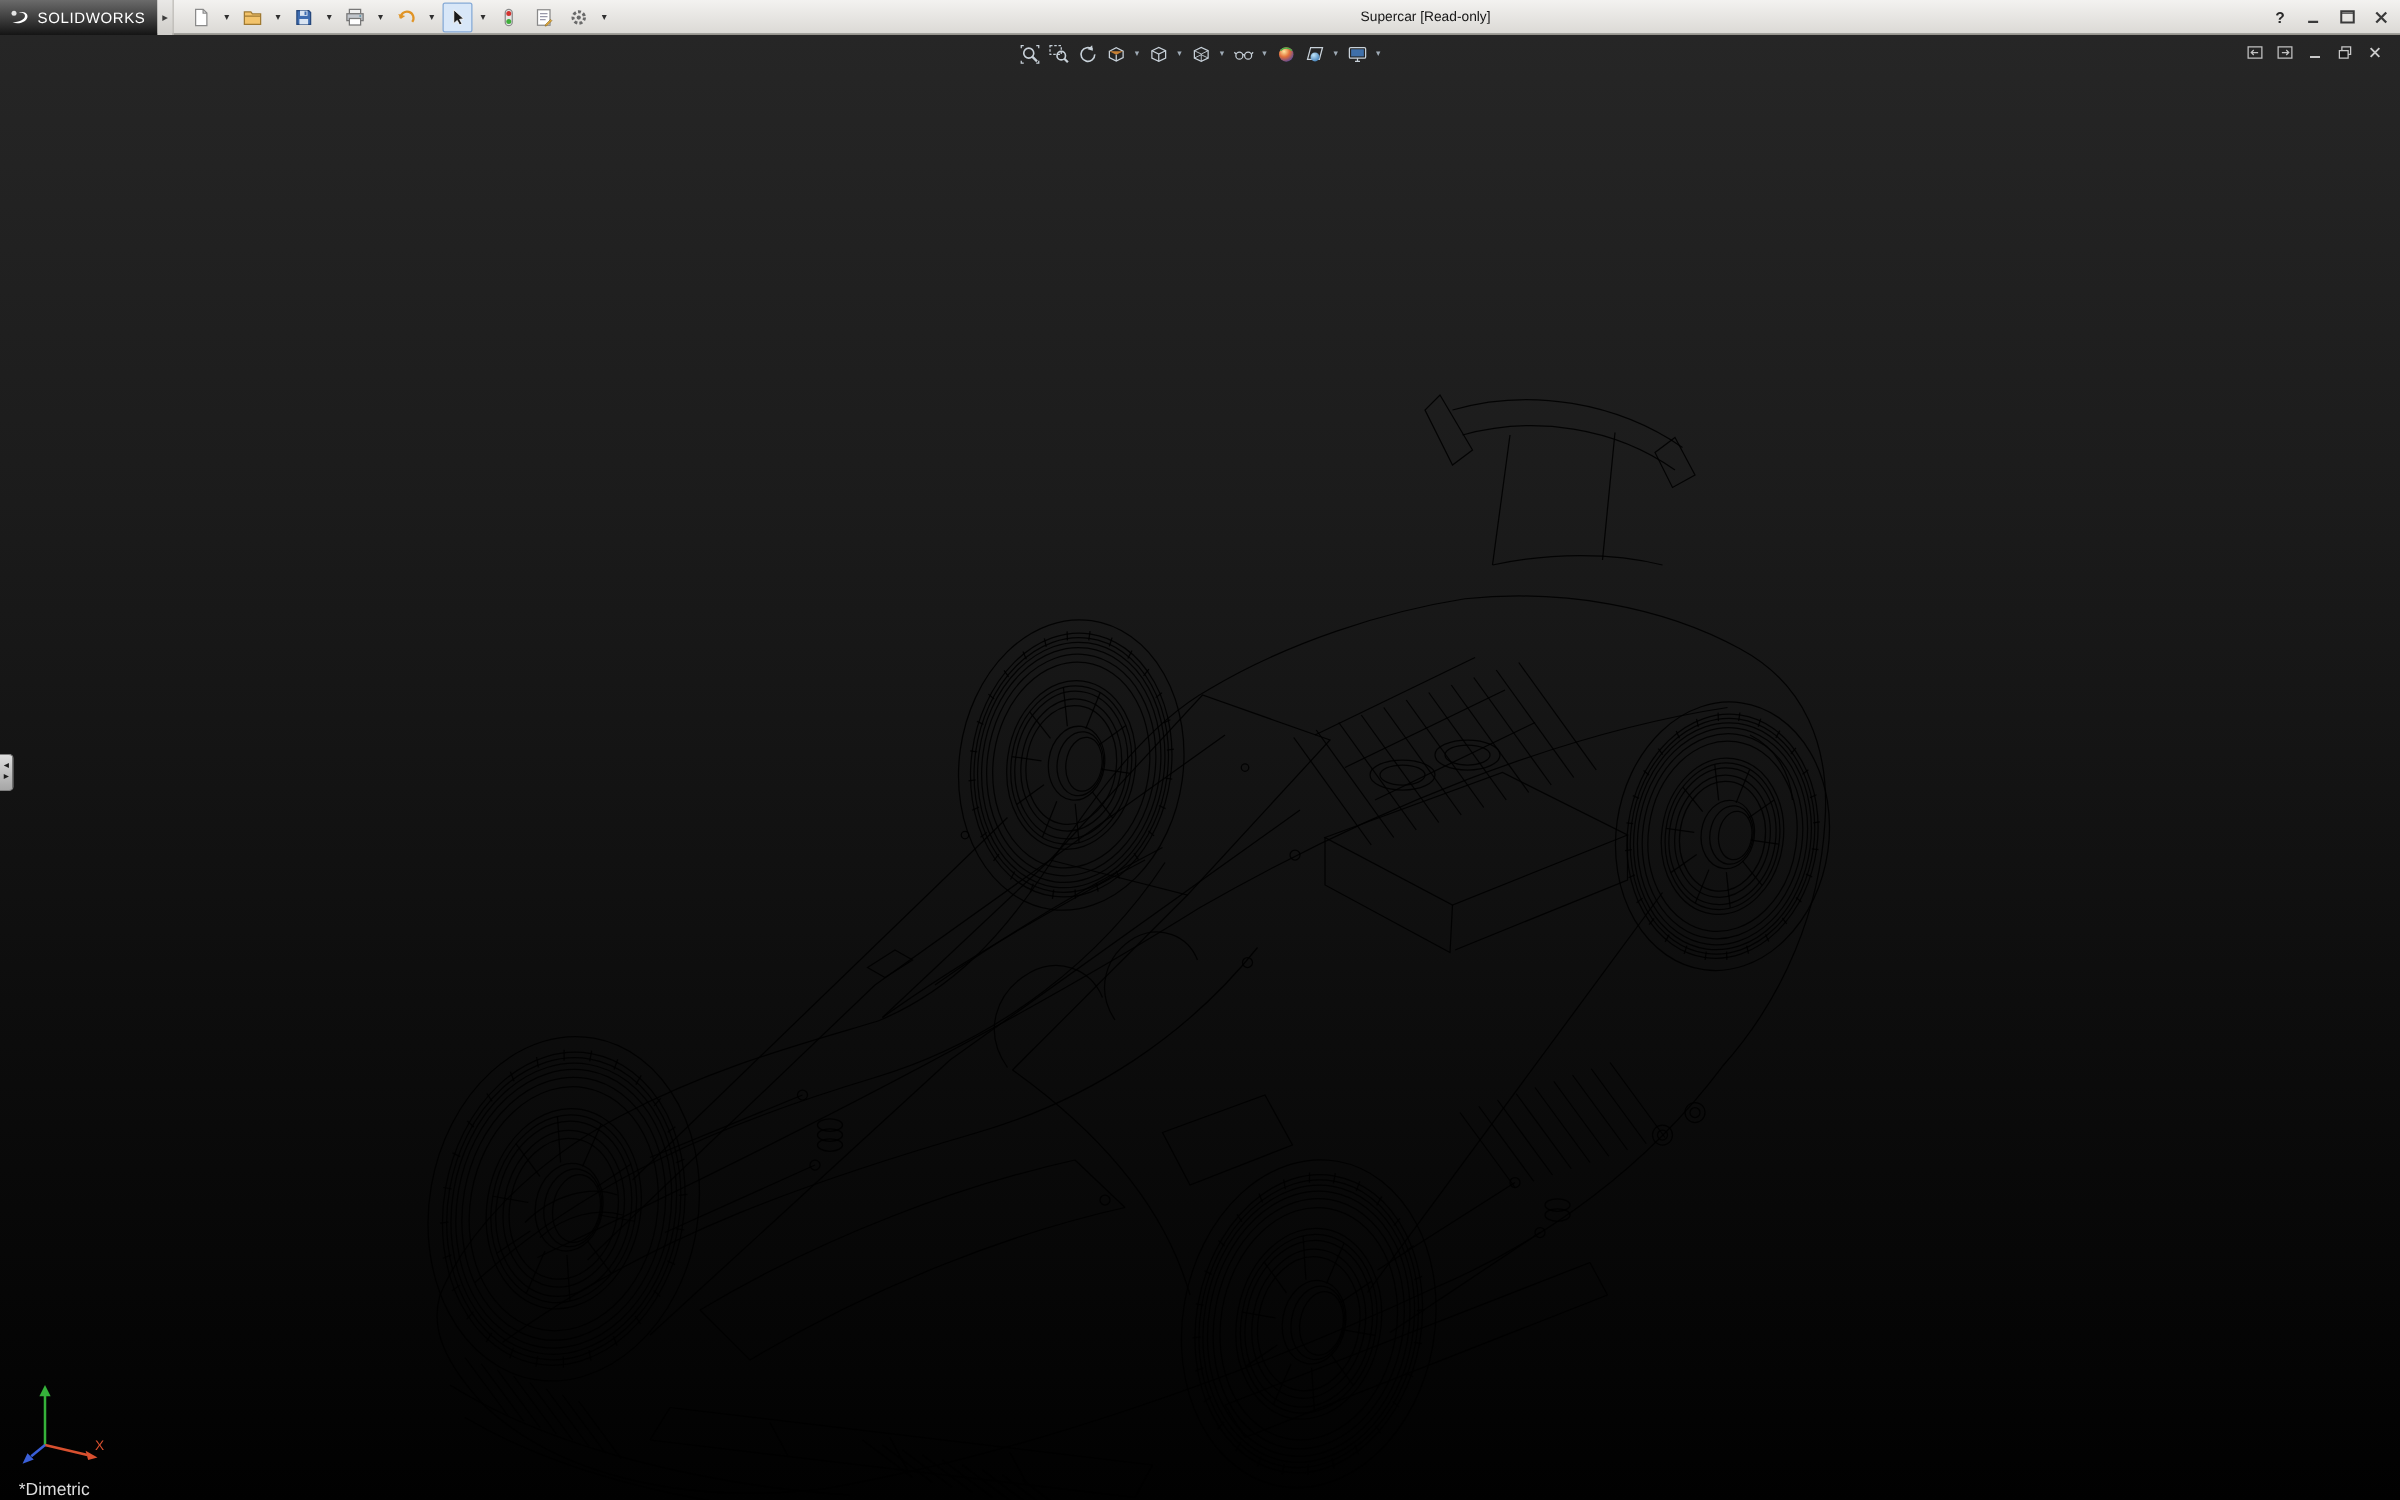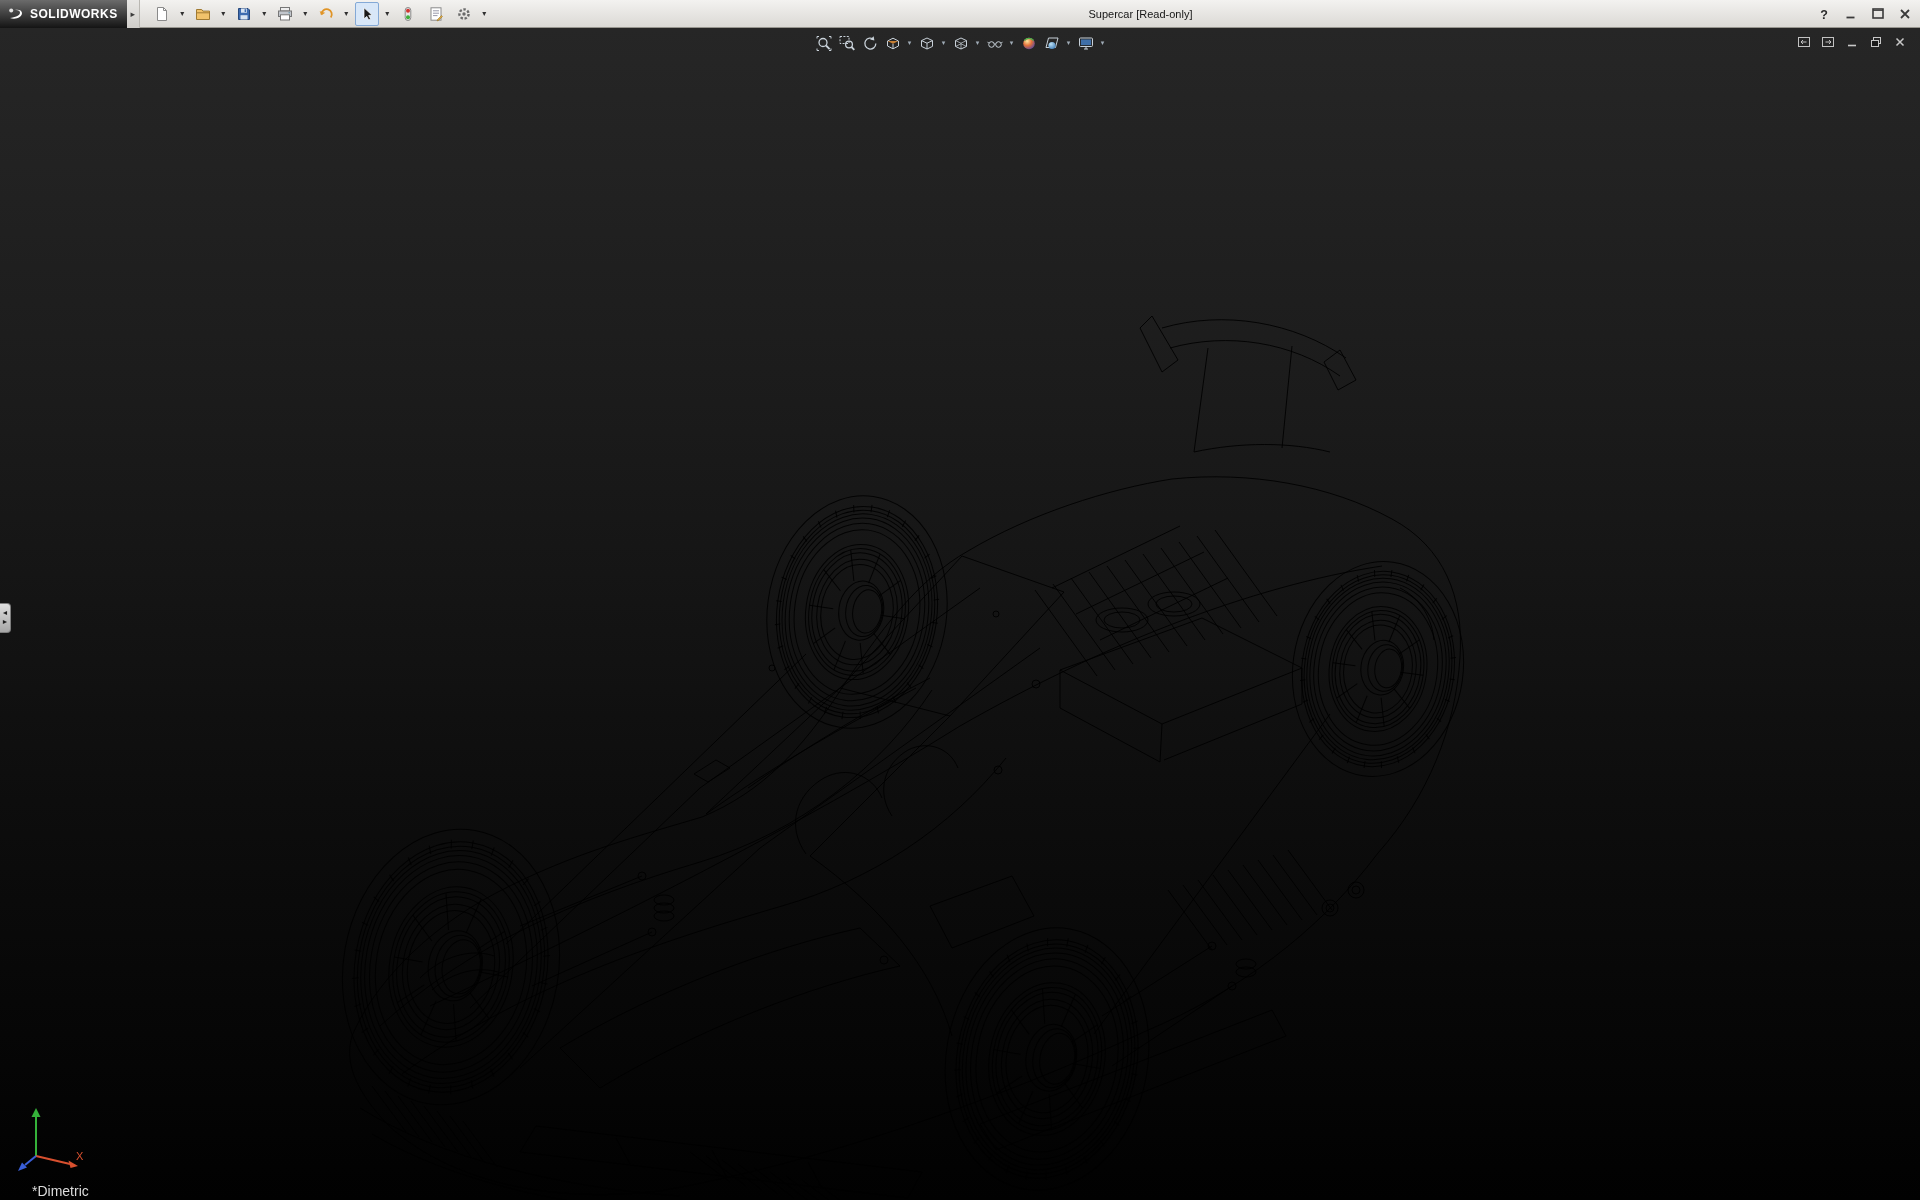--- a/index.html
+++ b/index.html
@@ -7,21 +7,21 @@
               font-family:"Liberation Sans", sans-serif; }
   #screen { position:relative; width:1920px; height:1200px; }
 
   
   .titlebar { position:absolute; top:0; left:0; right:0; height:28px;
     background:linear-gradient(#f3f2f0,#dbd9d5);
     border-bottom:1px solid #98968f; display:flex; align-items:center; z-index:10; }
   .logo { height:28px; min-width:126px; padding:0 9px 0 7px;
     background:linear-gradient(#6b6b6b,#141414);
     color:#fff; display:flex; align-items:center; gap:5px;
-    font-size:12px; font-weight:bold; letter-spacing:.5px; }
+    font-size:12px; font-weight:normal; letter-spacing:.5px; }
   .logo-expander { width:13px; height:28px; display:flex; align-items:center; justify-content:center;
     font-size:9px; color:#3c3c3c; background:linear-gradient(#e9e8e6,#cfcdc9); border-right:1px solid #b9b7b2; }
   #tb-tools { display:flex; align-items:center; gap:4px; margin-left:10px; }
   .tbtn { display:flex; align-items:center; justify-content:center;
     border:1px solid transparent; border-radius:2px; cursor:default; }
   .tbtn.tb { width:24px; height:24px; }
   .tbtn.tb.active { border-color:#84a9d6; background:#d8e7f8; }
   .dd { display:flex; align-items:center; justify-content:center; font-size:8px; width:9px; }
   .dd.tb { color:#2f2f2f; }
   .win-title { position:absolute; left:59.4%; transform:translateX(-50%);
@@ -43,21 +43,21 @@
 
   #doc-win { position:absolute; top:6px; right:12px; display:flex; align-items:center; gap:8px; z-index:4; }
   .tbtn.docwin { width:16px; height:16px; }
 
   .left-tab { position:absolute; left:0; top:575px; width:11px; height:30px;
     background:linear-gradient(#dedede,#a6a6a6); border:1px solid #7d7d7d; border-left:none;
     border-radius:0 4px 4px 0; display:flex; flex-direction:column; align-items:center;
     justify-content:center; font-size:7px; line-height:1.25; color:#1d1d1d; z-index:4; }
 
   .triad { position:absolute; left:14px; bottom:26px; width:80px; height:80px; z-index:3; }
-  .orient-label { position:absolute; left:32px; bottom:1px; color:#dcdcdc; font-size:14px; z-index:3; }
+  .orient-label { position:absolute; left:15px; bottom:1px; color:#dcdcdc; font-size:14px; z-index:3; }
 </style>
 </head>
 <body>
 
 <div id="screen">
 
   <div class="titlebar">
     <div class="logo">
       <svg width="18" height="16" viewBox="0 0 18 16">
         <path d="M3 12c6 2 12-1 12-5 0-3-4-4-7-3 3-.4 5 .8 5 2.6C13 9.8 8 11.6 3 12z" fill="#fff"></path>

